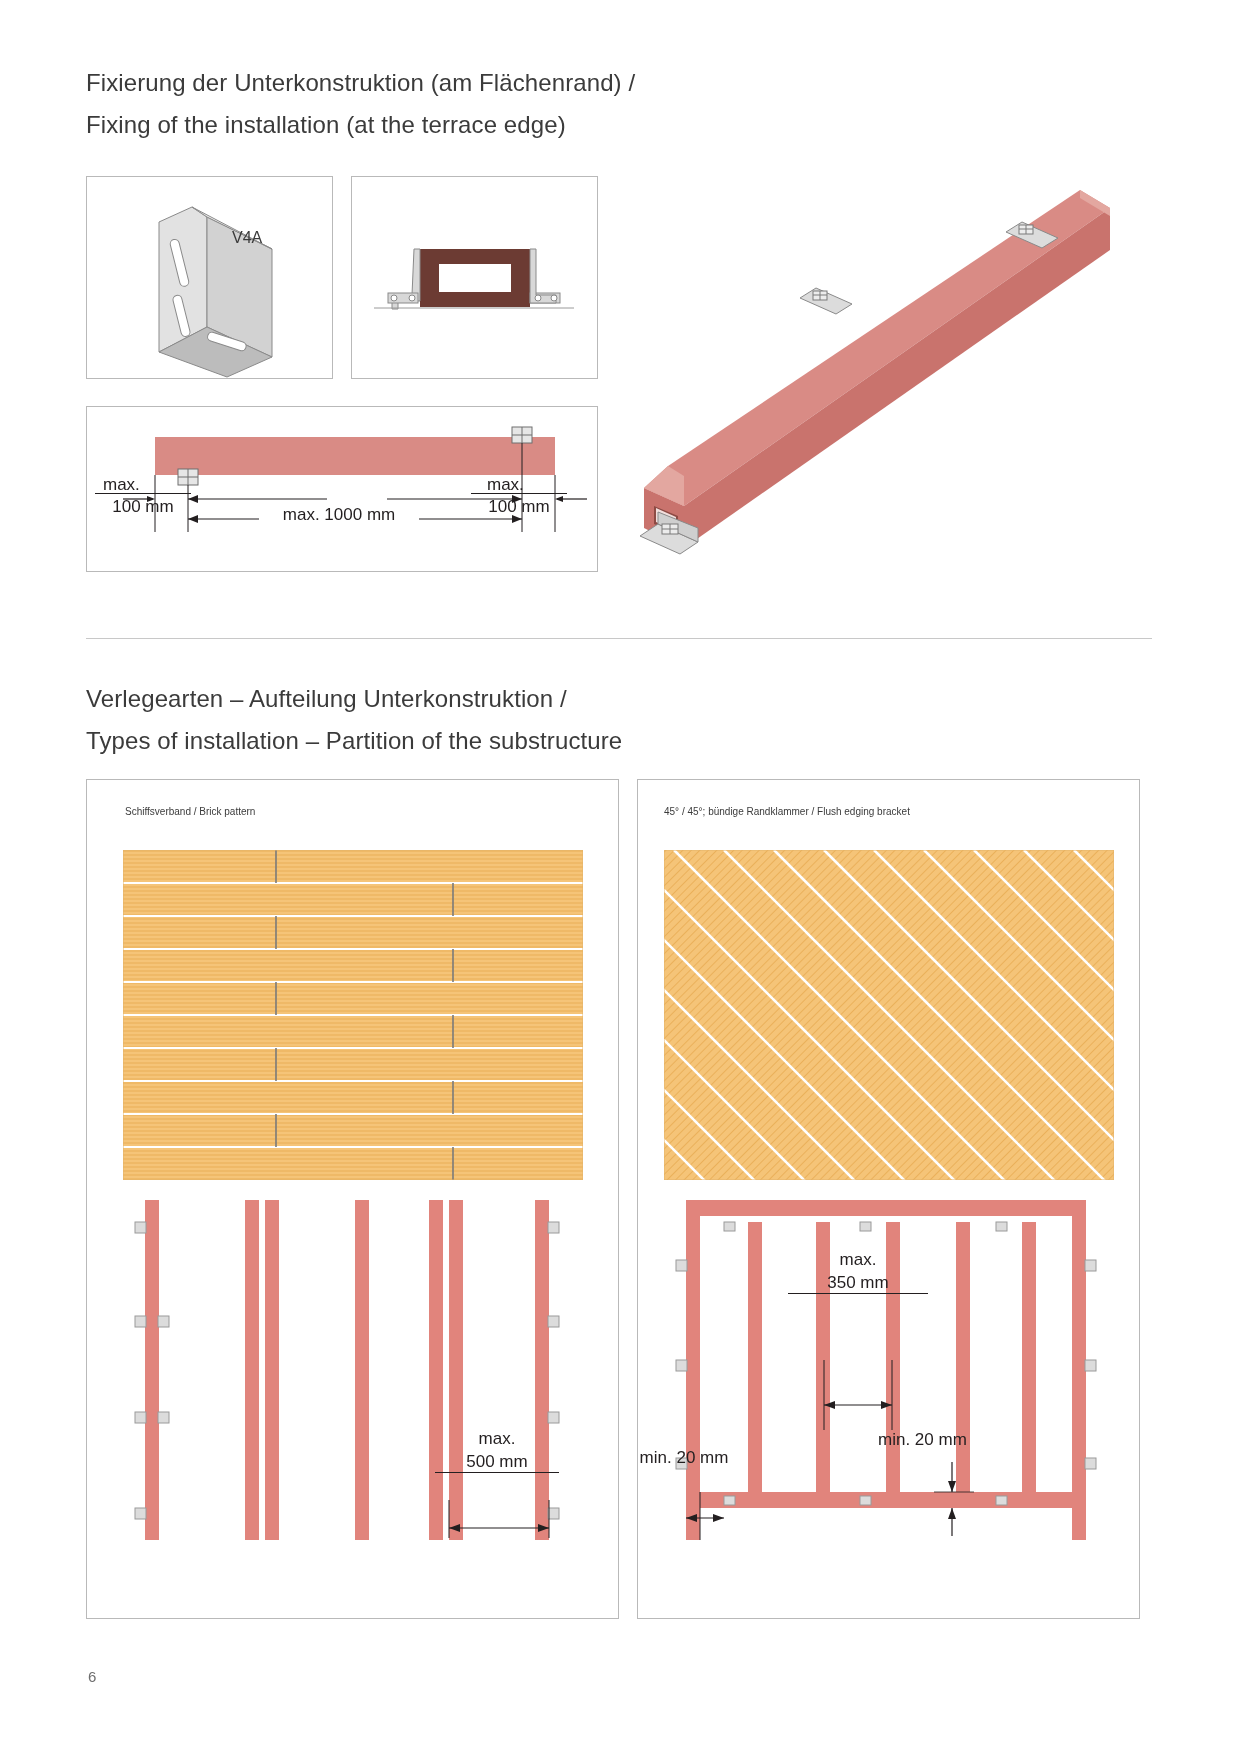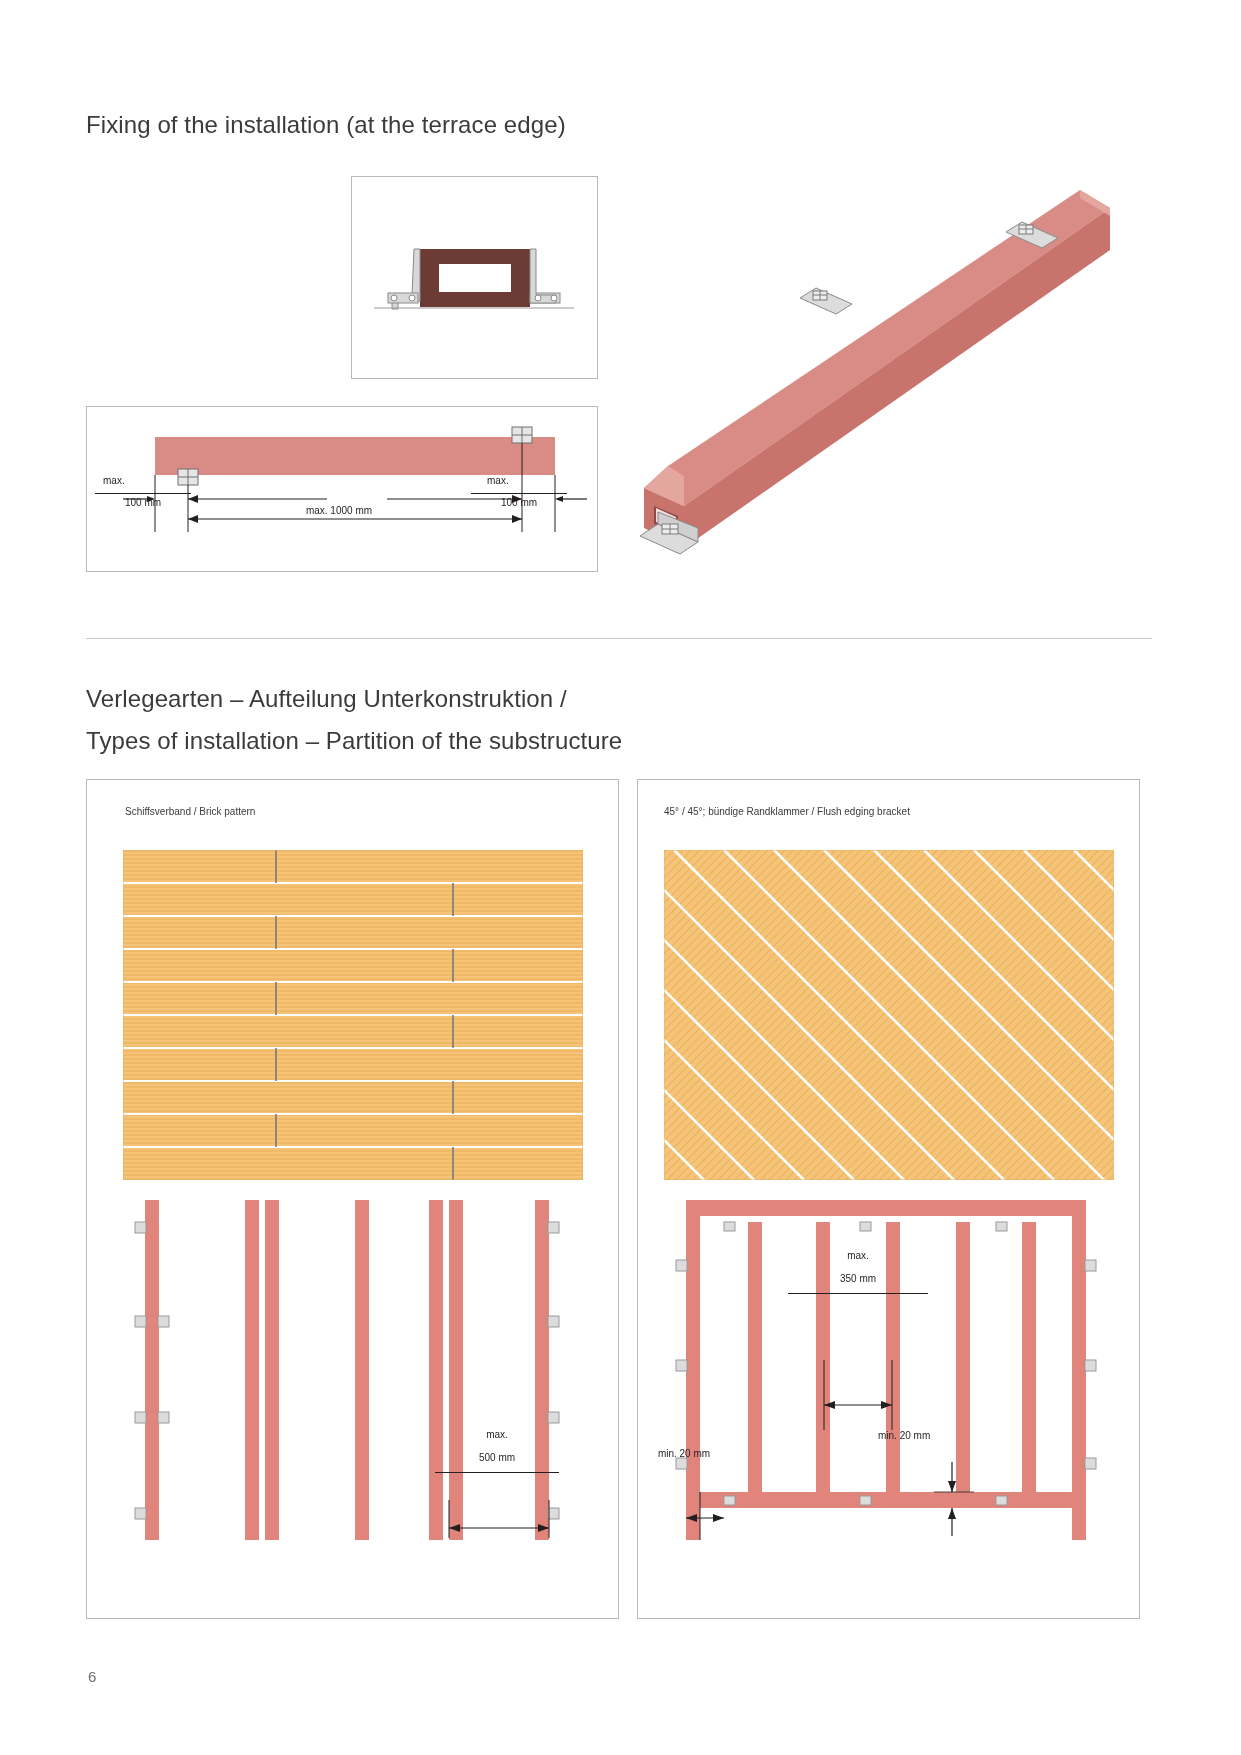--- a/index.html
+++ b/index.html
@@ -42,42 +42,57 @@
 
   .cap{
     position:absolute;
     font-size:10px;
     color:#3b3b3b;
     white-space:nowrap;
   }
 
   .dimtxt{
     position:absolute;
-    font-size:10px;
+    font-size:17px;
     color:#231f20;
     white-space:nowrap;
     text-align:center;
   }
 
   .pageno{
     position:absolute;
     left:88px;top:1668px;
     font-size:15px;color:#6d6d6d;
   }
   .hline{position:absolute;background:#231f20;height:1px;}
 
   svg{display:block;}
 </style>
 </head>
 <body>
 
 <div class="page">
 
+  <div class="sec-title" id="title1">Fixierung der Unterkonstruktion (am Flächenrand) /</div>
   <div class="sec-title" style="left:86px;top:104px;">Fixing of the installation (at the terrace edge)</div>
 
+  <div class="box" style="left:86px;top:176px;width:247px;height:203px;">
+    <svg width="245" height="201" viewBox="0 0 245 201">
+
+      <polygon points="72,45 105,30 120,40 120,150 72,175" fill="#e2e2e2" stroke="#8a8a8a" stroke-width="1"></polygon>
+      <polygon points="120,150 120,40 185,72 185,180" fill="#d2d2d2" stroke="#8a8a8a" stroke-width="1"></polygon>
+      <polygon points="72,175 120,150 185,180 140,200" fill="#bcbcbc" stroke="#8a8a8a" stroke-width="1"></polygon>
+      <polygon points="105,30 185,72 120,40" fill="#efefef" stroke="#8a8a8a" stroke-width="1"></polygon>
+
+      <rect x="88" y="62" width="9" height="48" rx="4.5" transform="rotate(-14 92 86)" fill="#ffffff" stroke="#8a8a8a" stroke-width="1"></rect>
+      <rect x="90" y="118" width="9" height="42" rx="4.5" transform="rotate(-14 94 139)" fill="#ffffff" stroke="#8a8a8a" stroke-width="1"></rect>
+      <rect x="120" y="160" width="40" height="9" rx="4.5" transform="rotate(18 140 164)" fill="#ffffff" stroke="#8a8a8a" stroke-width="1"></rect>
+    </svg>
+    <div class="cap" style="left:145px;top:52px;font-size:16px;">V4A</div>
+  </div>
 
   <div class="box" style="left:351px;top:176px;width:247px;height:203px;">
     <svg width="245" height="201" viewBox="0 0 245 201">
 
       <rect x="68" y="72" width="110" height="58" fill="#6c3b33"></rect>
       <rect x="86" y="86" width="74" height="30" fill="#ffffff" stroke="#6c3b33" stroke-width="2"></rect>
 
       <path d="M62 72 L68 72 L68 124 L46 124 L46 132 L40 132 L40 118 L60 118 Z" fill="#d8d8d8" stroke="#8a8a8a" stroke-width="1"></path>
       <rect x="36" y="116" width="30" height="10" fill="#d8d8d8" stroke="#8a8a8a" stroke-width="1"></rect>
       <circle cx="42" cy="121" r="3" fill="#fff" stroke="#8a8a8a"></circle>

